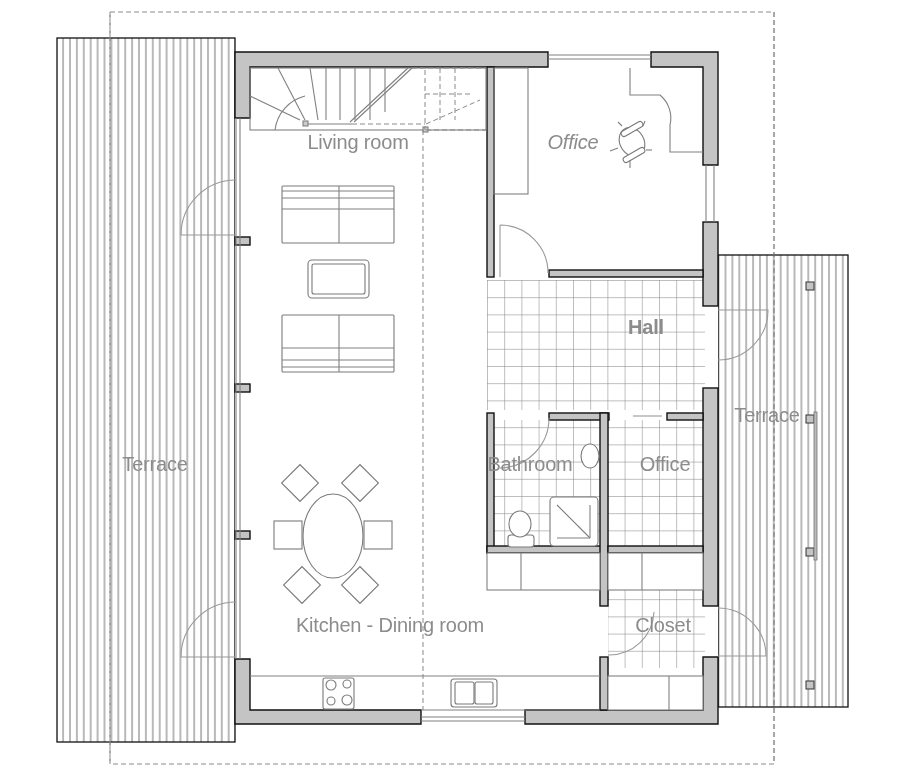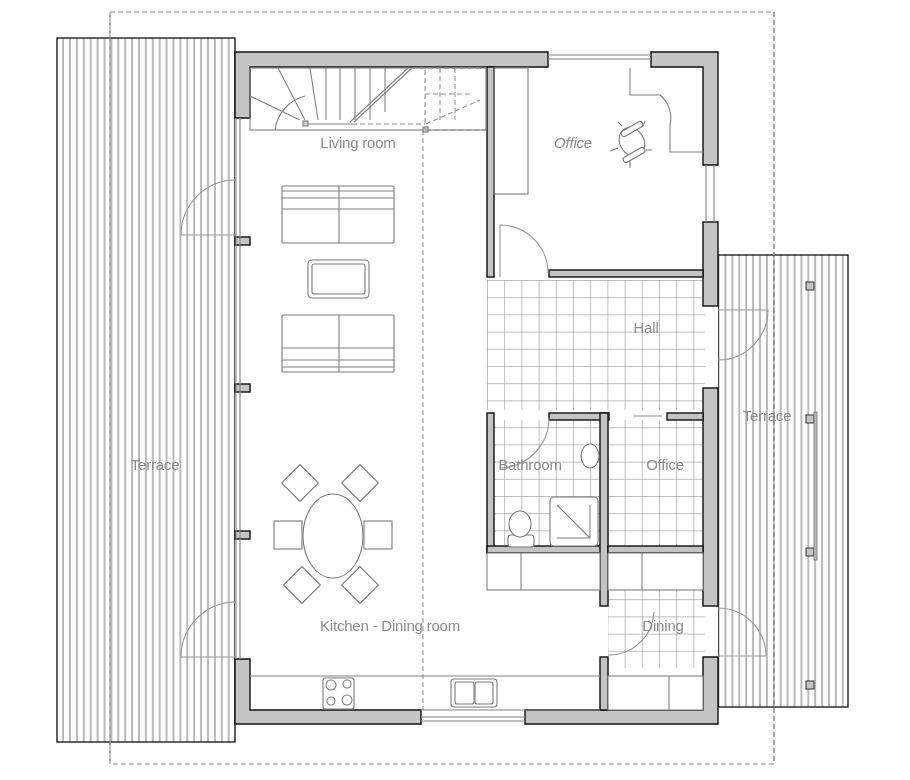--- a/index.html
+++ b/index.html
@@ -6,21 +6,21 @@
   body { width: 910px; height: 780px; position: relative; overflow: hidden; font-family: "Liberation Sans", sans-serif; }
   #plan { position: absolute; left: 0; top: 0; width: 910px; height: 780px; }
   .wall { fill: #c4c4c4; stroke: #111111; stroke-width: 1.4; }
   .thin { fill: none; stroke: #808080; stroke-width: 1.1; }
   .tile { stroke: #8a8a8a; stroke-width: 1.1; }
   .deck { stroke: #8a8a8a; stroke-width: 1.2; }
   .dash { fill: none; stroke: #8a8a8a; stroke-width: 1; stroke-dasharray: 5 3; }
   .door { fill: none; stroke: #9a9a9a; stroke-width: 1.1; }
   .furn { fill: #ffffff; stroke: #7a7a7a; stroke-width: 1.1; }
   .post { fill: #c4c4c4; stroke: #333333; stroke-width: 1; }
-  .label { position: absolute; font-family: "Liberation Sans", sans-serif; font-size: 15px; color: #8c8c8c; white-space: nowrap; transform: translate(-50%, -50%); letter-spacing: -0.2px; }
+  .label { position: absolute; font-family: "Liberation Sans", sans-serif; font-size: 20px; color: #8c8c8c; white-space: nowrap; transform: translate(-50%, -50%); letter-spacing: -0.2px; }
 </style>
 </head>
 <body>
 
 <svg id="plan" viewBox="0 0 910 780" xmlns="http://www.w3.org/2000/svg">
   <defs>
     <pattern id="deckPat" x="0" y="0" width="6.9" height="10" patternUnits="userSpaceOnUse">
       <line x1="1" y1="0" x2="1" y2="10" class="deck"></line>
     </pattern>
     <pattern id="tilePat" x="487" y="280" width="17.2" height="17.2" patternUnits="userSpaceOnUse">
@@ -240,19 +240,19 @@
       <line x1="557" y1="538" x2="590" y2="538" class="thin"></line>
     </g>
     <g>
       <ellipse cx="590" cy="456" rx="9" ry="12" class="furn"></ellipse>
     </g>
   </g>
 </svg>
 
 <div class="label" style="left:358px;top:142px;">Living room</div>
 <div class="label" style="left:573px;top:142px;font-style:italic;">Office</div>
-<div class="label" style="left:646px;top:327px;">Hall</div>
+<div class="label" style="left:646px;top:327px;font-weight:bold;">Hall</div>
 <div class="label" style="left:530px;top:464px;">Bathroom</div>
 <div class="label" style="left:665px;top:464px;">Office</div>
-<div class="label" style="left:663px;top:625px;">Dining</div>
+<div class="label" style="left:663px;top:625px;">Closet</div>
 <div class="label" style="left:390px;top:625px;">Kitchen - Dining room</div>
 <div class="label" style="left:155px;top:464px;">Terrace</div>
 <div class="label" style="left:767px;top:415px;">Terrace</div>
 
 </body></html>

